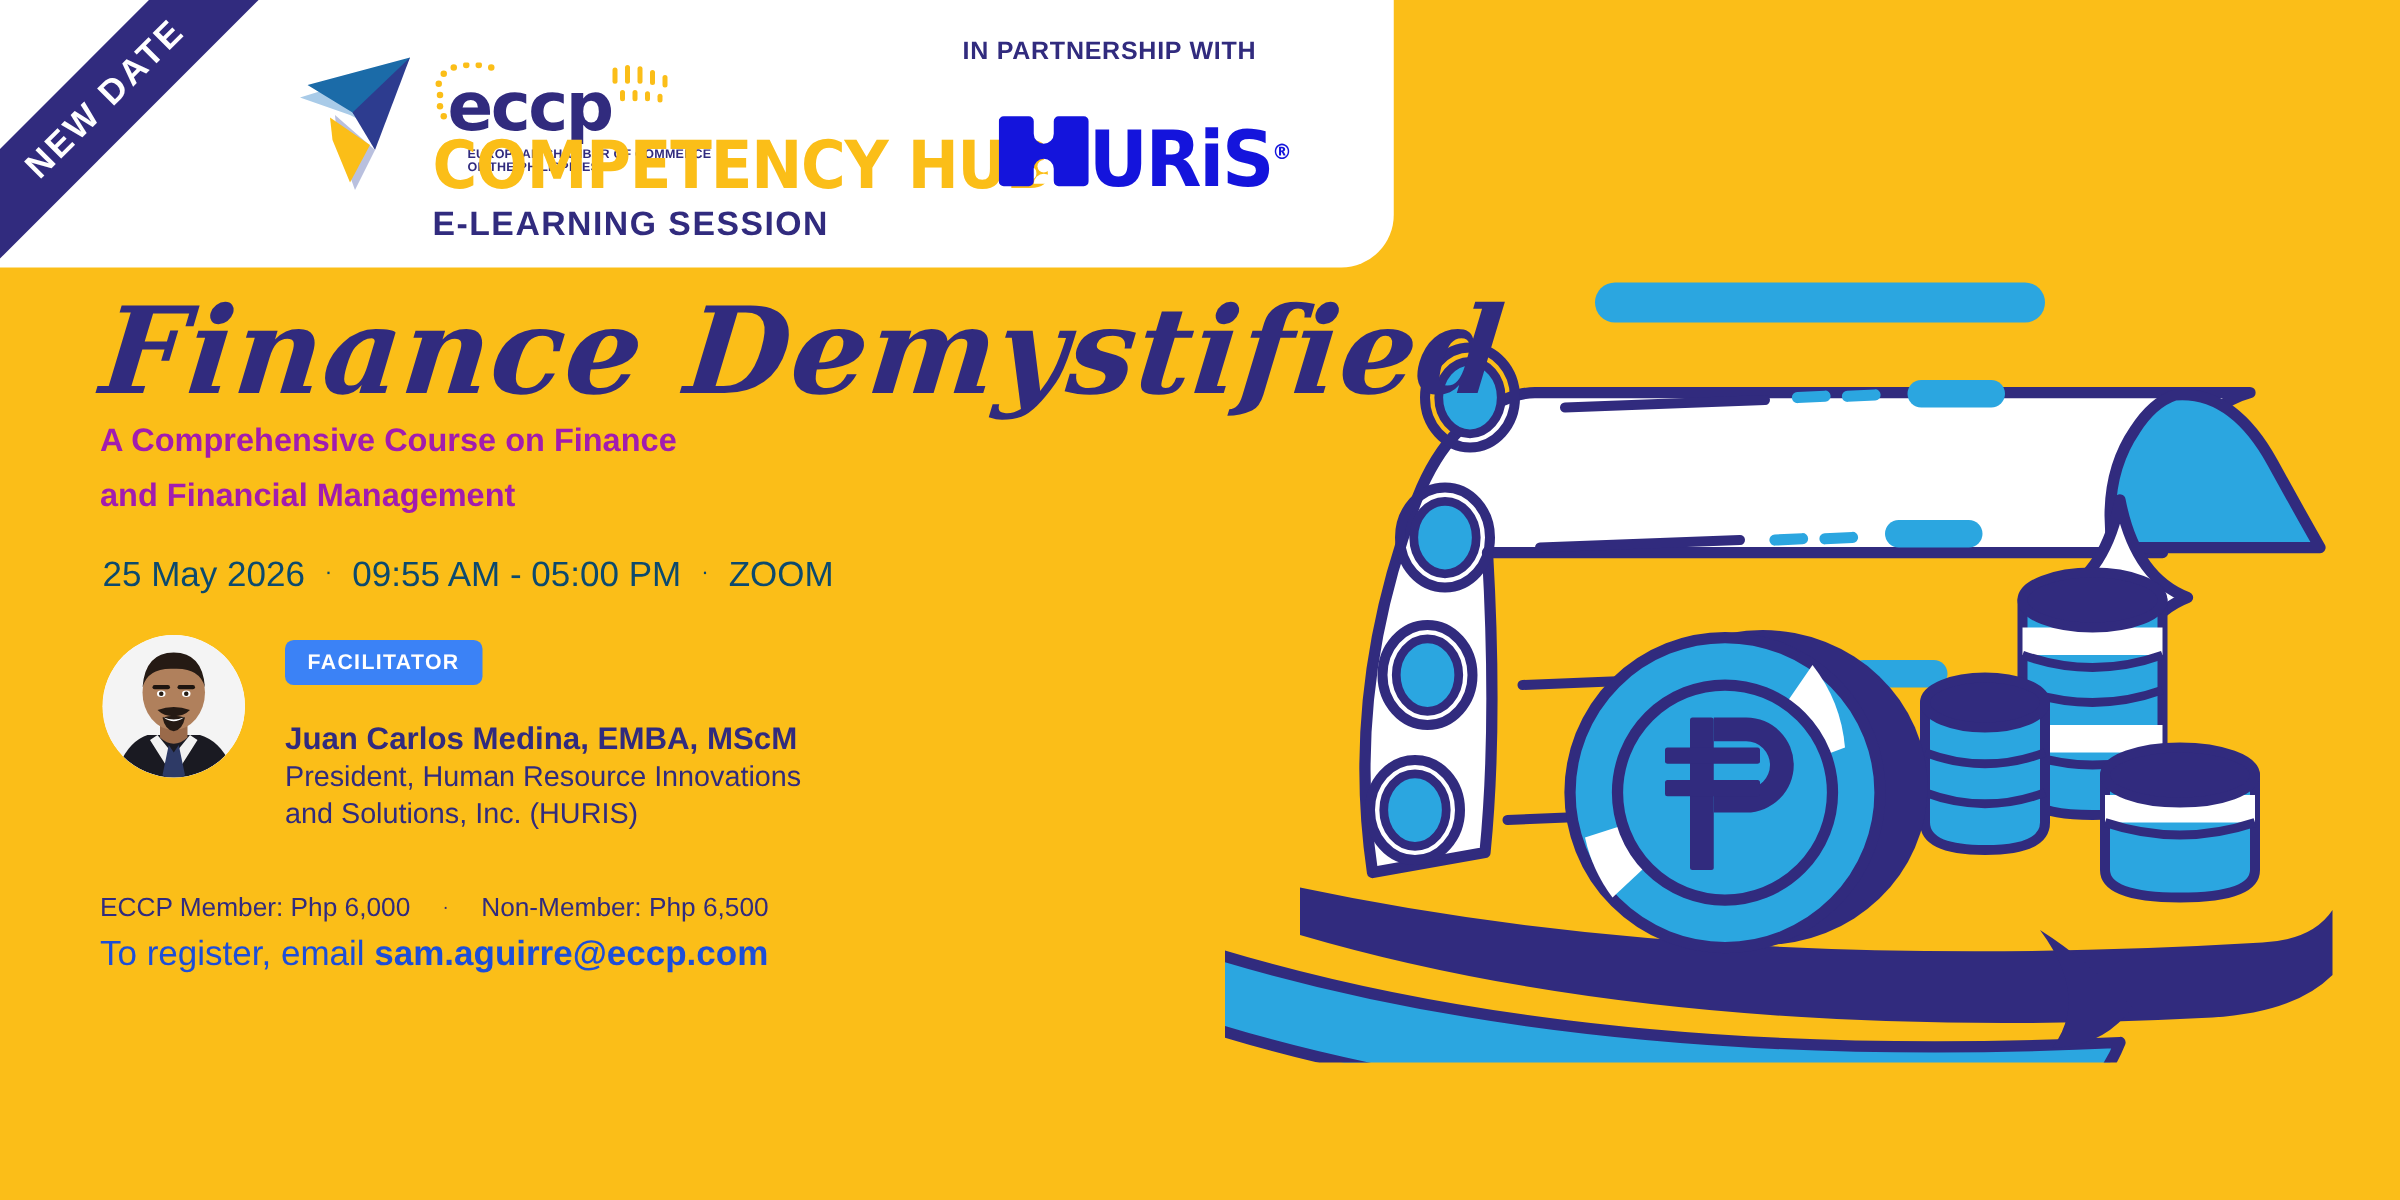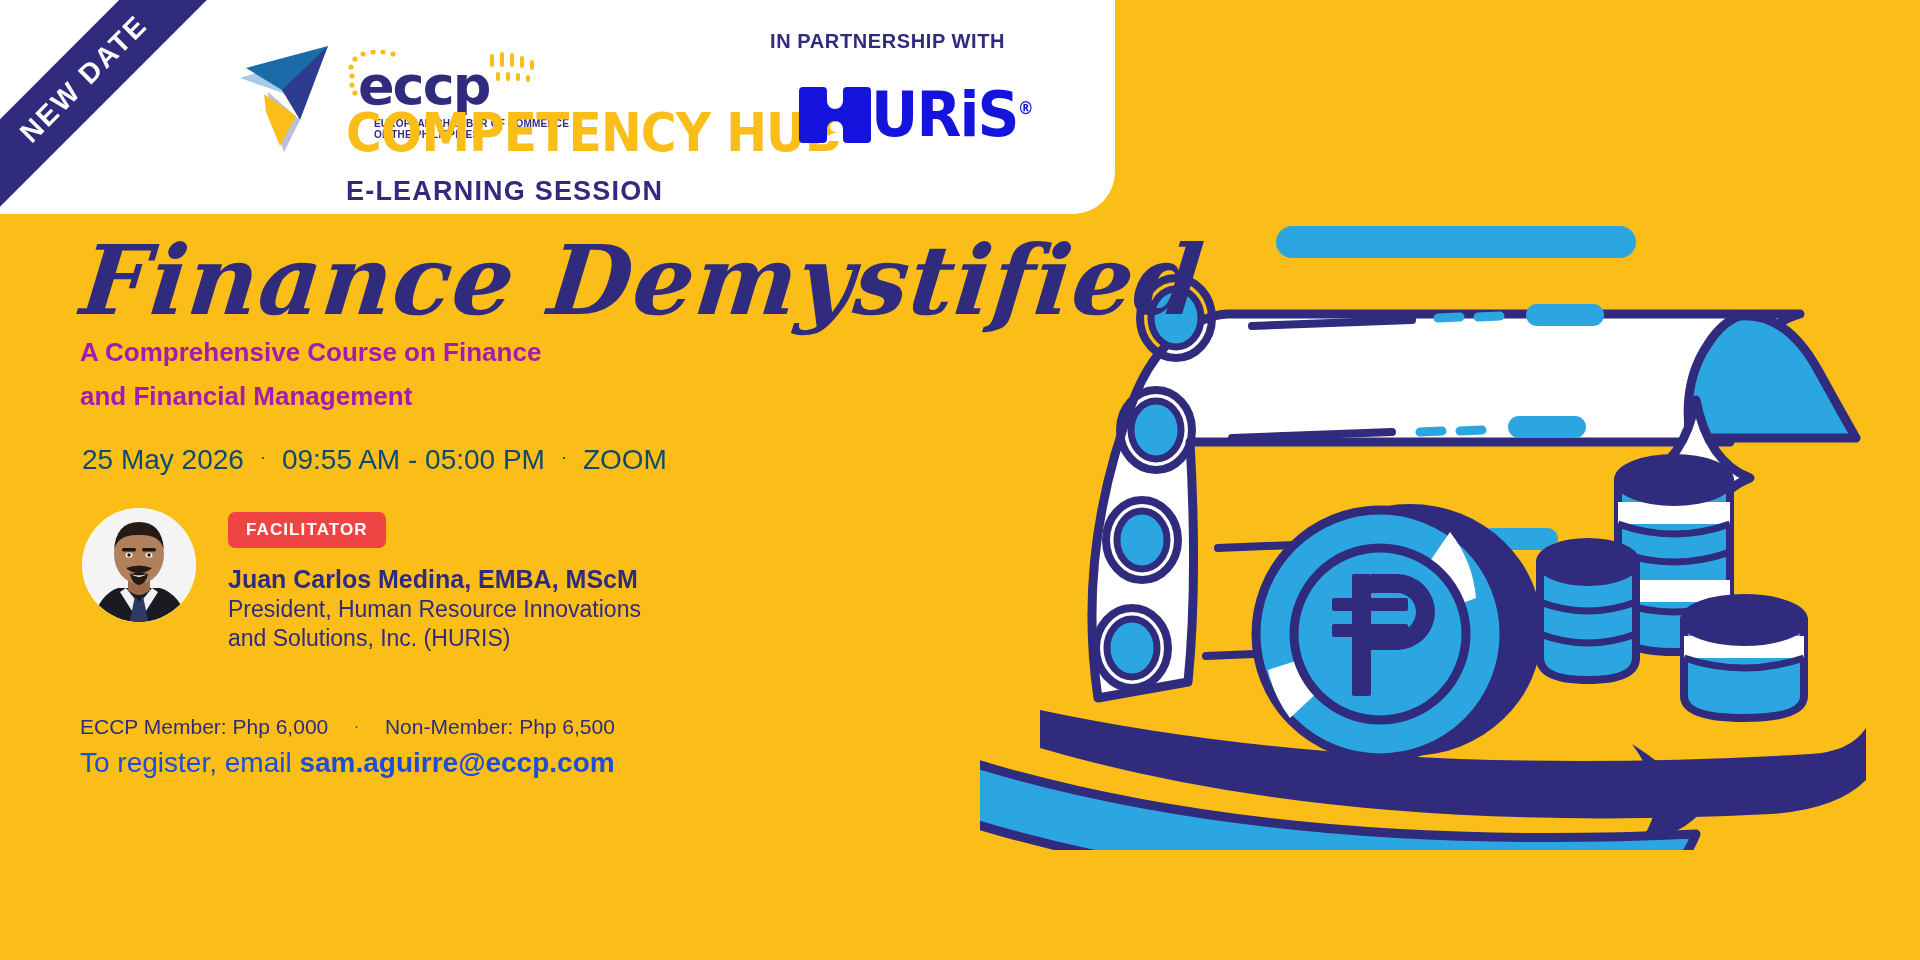--- a/index.html
+++ b/index.html
@@ -56,33 +56,33 @@
   #competency-hub{
     position:absolute; left:108px; top:78px;
     font-size:53px; font-weight:bold; color:#FBBE18;
     letter-spacing:-1px; line-height:53px;
     font-family:"DejaVu Sans", sans-serif;
     -webkit-text-stroke:0;
     transform:scaleX(.92); transform-origin:left center;
     white-space:nowrap;
   }
   #elearning{
-    position:absolute; left:108px; top:148px;
+    position:absolute; left:108px; top:136px;
     font-size:27px; font-weight:bold; color:#312B7E;
     letter-spacing:1.2px; white-space:nowrap;
   }
 
   
   #partner-block{ position:absolute; left:770px; top:30px; width:300px; }
   #partner-label{
     font-size:20px; font-weight:bold; color:#312B7E;
     letter-spacing:.6px; text-align:left; white-space:nowrap;
   }
   #huris-logo{
-    margin-top:26px; display:flex; align-items:flex-start; justify-content:center;
+    margin-top:26px; display:flex; align-items:flex-end; justify-content:center;
     height:78px;
   }
   #huris-mark{ width:72px; height:72px; position:relative; }
   #huris-text{
     font-size:62px; font-weight:bold; color:#1414DC; letter-spacing:-2px;
     line-height:58px; font-family:"DejaVu Sans", sans-serif;
     transform:scaleX(.94); transform-origin:left bottom;
   }
   #huris-reg{ font-size:17px; vertical-align:super; font-weight:bold; }
 
@@ -117,26 +117,26 @@
     position:absolute; left:82px; top:508px;
     display:flex; align-items:flex-start; z-index:10;
   }
   #fac-photo{
     width:114px; height:114px; border-radius:50%;
     overflow:hidden; flex:0 0 auto; background:#ffffff;
     position:relative;
   }
   #fac-info{ margin-left:32px; padding-top:4px; }
   #fac-badge{
-    display:inline-block; background:#ef4444; color:#ffffff;
+    display:inline-block; background:#3b82f6; color:#ffffff;
     font-size:17px; font-weight:bold; letter-spacing:1.1px;
     padding:8px 18px 8px 18px; border-radius:7px;
   }
   #fac-name{
-    margin-top:16px; font-size:25px; font-weight:bold; color:#312B7E;
+    margin-top:28px; font-size:25px; font-weight:bold; color:#312B7E;
     line-height:30px;
   }
   #fac-role{
     font-size:23px; color:#312B7E; line-height:29px; margin-top:1px;
   }
 
   
   #footer{
     position:absolute; left:80px; top:682px; z-index:10;margin-top:30px;
   }

